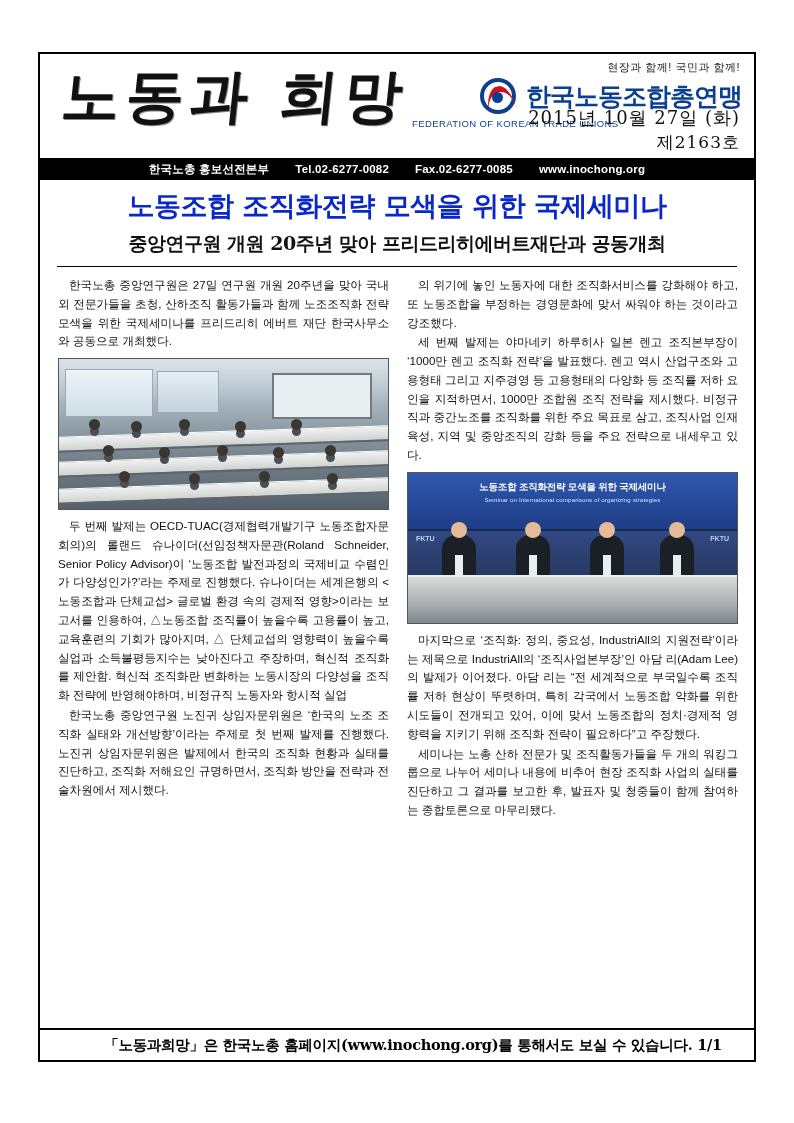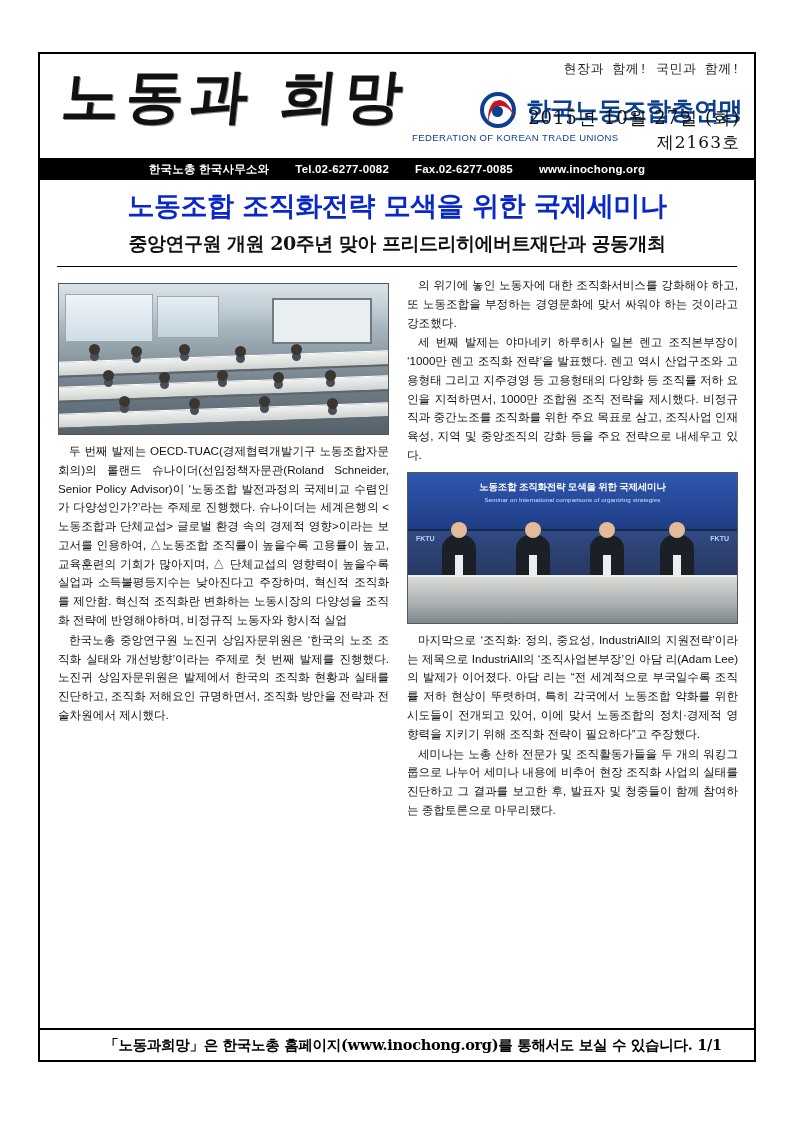--- a/index.html
+++ b/index.html
@@ -52,26 +52,25 @@
     text-shadow: 1px 1px 0 #888;
   }
   .kftu-block {
     position: absolute;
     right: 12px;
     top: 6px;
     width: 330px;
     text-align: right;
   }
   .kftu-slogan {
-    font-size: 13px;
+    font-size: 11px;
     color: #222;
     letter-spacing: 0.5px;
-    margin-bottom: 12px;
+    margin-bottom: 1px;
     margin-right: 2px;
-    font-family: Liberation Mono, monospace;
   }
   .kftu-row {
     display: flex;
     align-items: center;
     justify-content: flex-end;
     gap: 6px;
   }
   .kftu-emblem {
     width: 40px;
     height: 40px;
@@ -381,35 +380,36 @@
           <div class="kftu-name">한국노동조합총연맹</div>
         </div>
         <div class="kftu-en">FEDERATION OF KOREAN TRADE UNIONS</div>
       </div>
 
       <div class="issue-date">2015년 10월 27일 (화)</div>
       <div class="issue-no">제2163호</div>
     </div>
 
     <div class="contact-bar">
-      <span>한국노총 한국사무소와</span>
+      <span>한국노총 홍보선전본부</span>
       <span>Tel.02-6277-0082</span>
       <span>Fax.02-6277-0085</span>
       <span>www.inochong.org</span>
     </div>
 
     <div class="headline-wrap">
       <div class="headline">노동조합 조직화전략 모색을 위한 국제세미나</div>
       <div class="subhead">중앙연구원 개원 20주년 맞아 프리드리히에버트재단과 공동개최</div>
       <div class="rule"></div>
     </div>
 
     <div class="columns">
 
       <div class="col">
+        <p>한국노총 중앙연구원은 27일 연구원 개원 20주년을 맞아 국내외 전문가들을 초청, 산하조직 활동가들과 함께 노조조직화 전략모색을 위한 국제세미나를 프리드리히 에버트 재단 한국사무소와 공동으로 개최했다.</p>
 
         <div class="photo photo1">
           <div class="window"></div>
           <div class="window2"></div>
           <div class="screenbd"></div>
           <div class="tblrow r1"></div>
           <div class="tblrow r2"></div>
           <div class="tblrow r3"></div>
           <div class="head" style="left:30px; top:60px;"></div>
           <div class="head" style="left:72px; top:62px;"></div>

